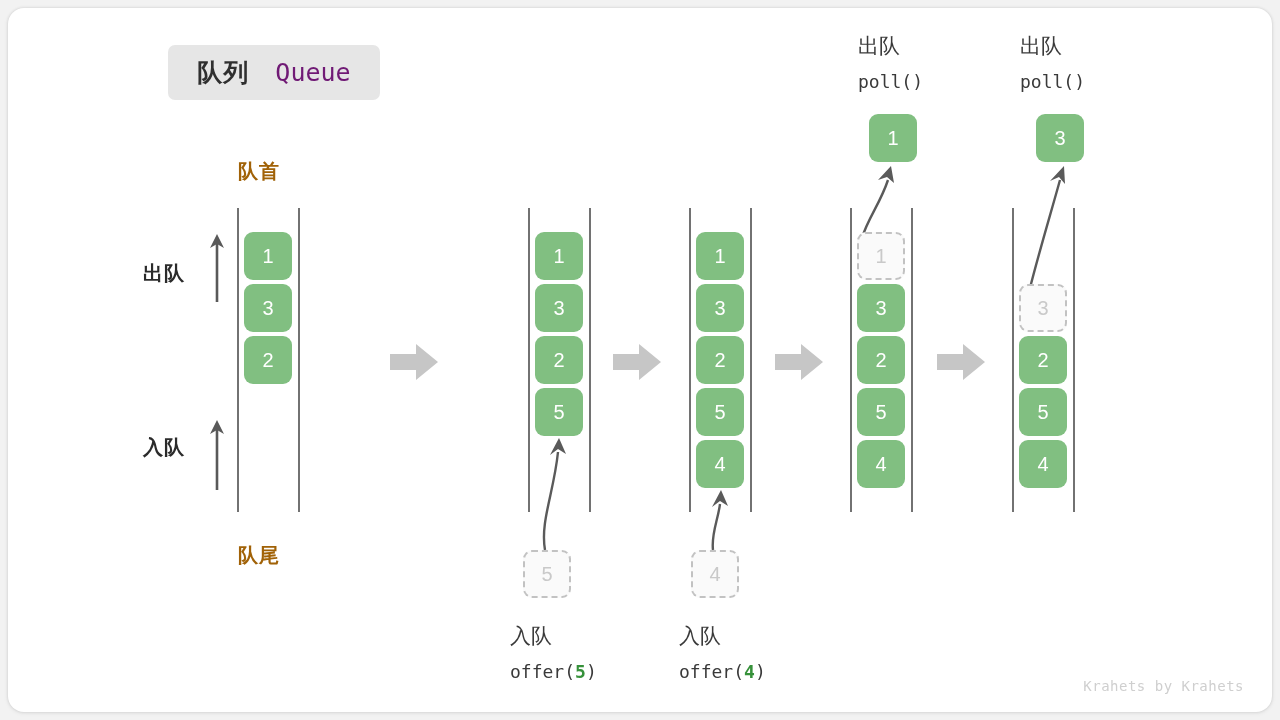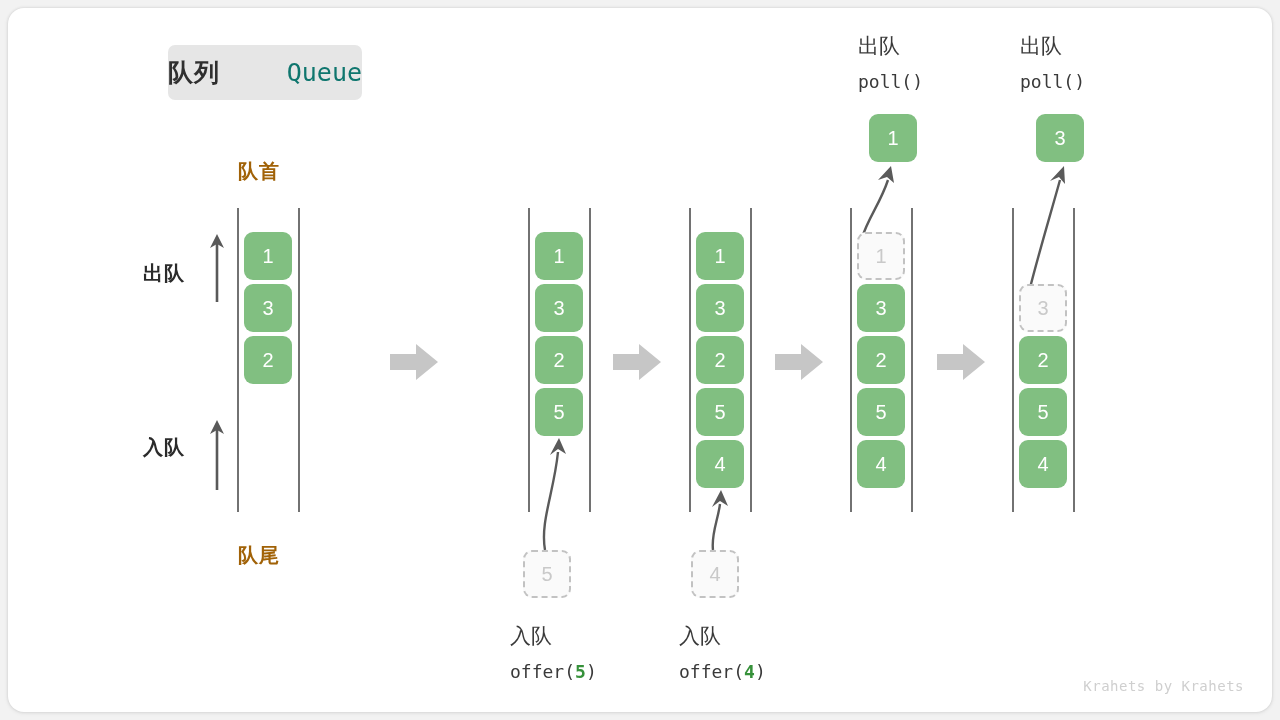--- a/index.html
+++ b/index.html
@@ -26,38 +26,38 @@
     border-radius: 16px;
     box-shadow: 0 0 3px rgba(0,0,0,0.13), 0 1px 5px rgba(0,0,0,0.07);
     box-sizing: border-box;
   }
   .abs { position: absolute; }
 
   
   .title-badge {
     left: 168px;
     top: 45px;
-    width: 194px;
+    width: 212px;
     height: 55px;
     background: #e6e6e6;
     border-radius: 7px;
     display: flex;
     align-items: center;
-    justify-content: space-between;
+    justify-content: center;
     gap: 26px;
   }
   .title-cn {
     font-size: 25px;
     font-weight: bold;
     color: #2f2f2f;
     letter-spacing: 1px;
   }
   .title-en {
     font-size: 25px;
-    color: #0f766e;
+    color: #701a75;
     font-family: "DejaVu Sans Mono", "Liberation Mono", monospace;
   }
 
   
   .head-label {
     font-size: 20px;
     font-weight: bold;
     color: #a16207;
     letter-spacing: 1px;
     white-space: nowrap;

